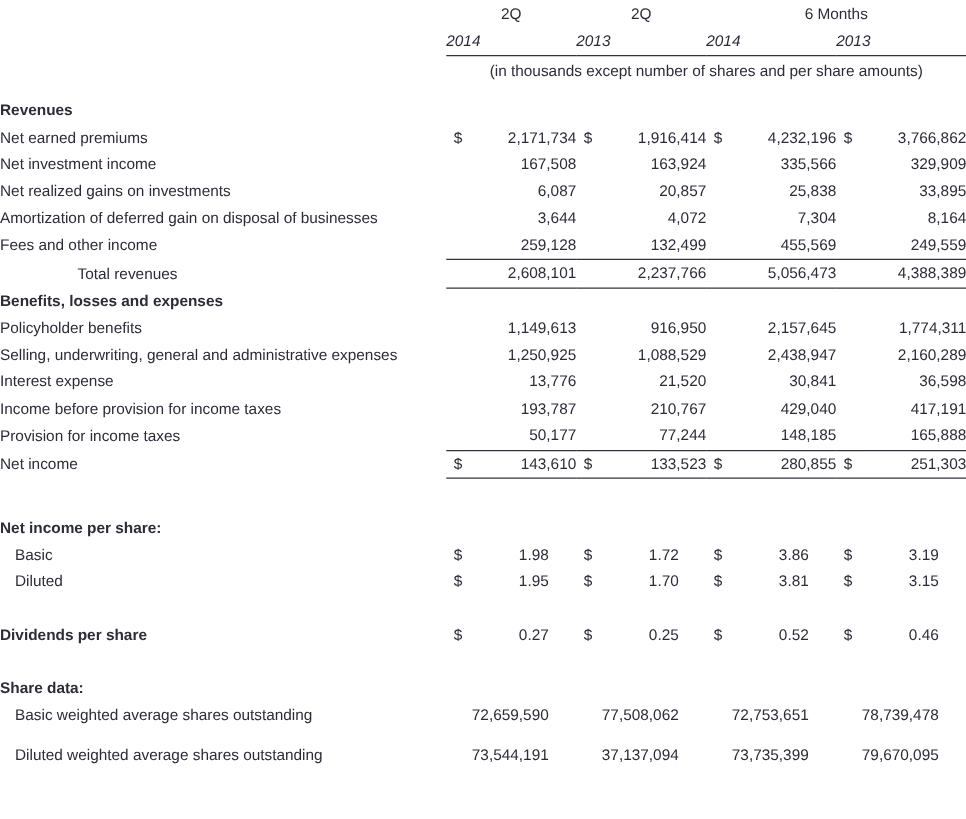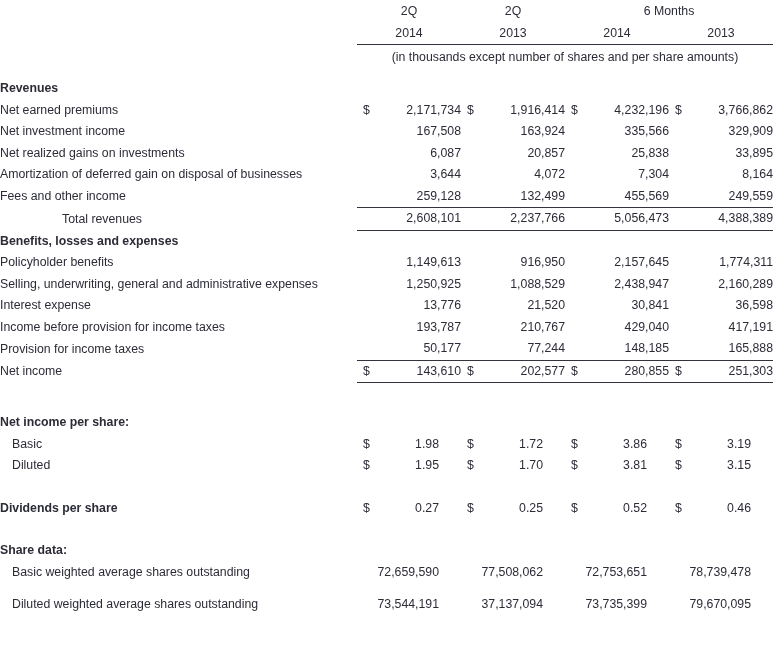--- a/index.html
+++ b/index.html
@@ -86,24 +86,24 @@
     height: 22px;
     line-height: 22px;
     text-align: center;
     font-weight: bold;
     font-size: 12.3px;
     padding-right: 22px;
   }
   .hdr-yr td {
     height: 22px;
     line-height: 22px;
-    text-align: center;
     font-weight: bold;
     font-size: 12.3px;
     padding-right: 22px;
+    font-style: italic;
   }
   .hdr-rule td.hr {
     border-top: 1.2px solid #33333d;
     height: 0;
     font-size: 0;
     line-height: 0;
   }
   .hdr-note td {
     height: 25px;
     line-height: 25px;
@@ -245,21 +245,21 @@
       <tr>
         <td class="lbl">Provision for income taxes</td>
         <td class="num">50,177</td>
         <td class="num">77,244</td>
         <td class="num">148,185</td>
         <td class="num">165,888</td>
       </tr>
       <tr class="rule-top dbl">
         <td class="lbl ind3">Net income</td>
         <td class="num"><span class="cur">$</span><span>143,610</span></td>
-        <td class="num"><span class="cur">$</span><span>202,577</span></td>
+        <td class="num"><span class="cur">$</span><span>133,523</span></td>
         <td class="num"><span class="cur">$</span><span>280,855</span></td>
         <td class="num"><span class="cur">$</span><span>251,303</span></td>
       </tr>
 
       <tr class="spacer-lg">
           <td colspan="5"></td>
         </tr>
       <tr class="spacer-sm">
           <td colspan="5"></td>
         </tr>

